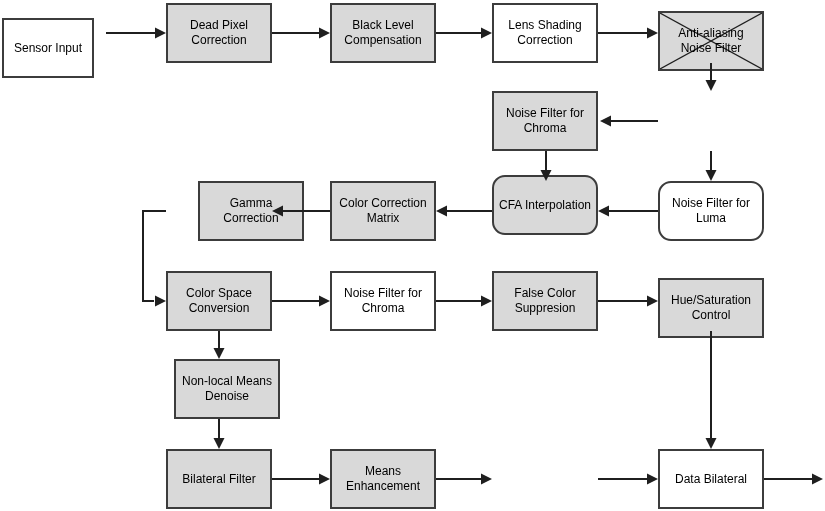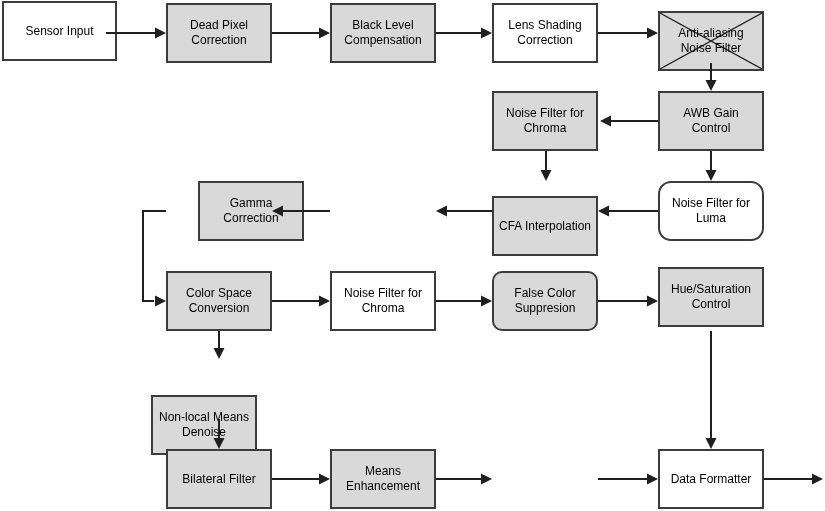--- a/index.html
+++ b/index.html
@@ -56,21 +56,21 @@
   .connectors polygon {
     fill: #1f1f1f;
     stroke: none;
   }
 </style>
 </head>
 <body>
 
 <div class="canvas">
 
-  <div class="node white" style="left:2px; top:1px; width:115px;">
+  <div class="node white" style="left:2px; top:18px; width:92px;">
     <span class="lbl">Sensor Input</span>
   </div>
   <div class="node" style="left:166px; top:3px;">
     <span class="lbl">Dead Pixel Correction</span>
   </div>
   <div class="node" style="left:330px; top:3px;">
     <span class="lbl">Black Level Compensation</span>
   </div>
   <div class="node white" style="left:492px; top:3px;">
     <span class="lbl">Lens Shading Correction</span>
@@ -79,59 +79,59 @@
     <svg class="cross-svg" viewBox="0 0 102 56" preserveAspectRatio="none">
       <line x1="0" y1="0" x2="102" y2="56" stroke="#1f1f1f" stroke-width="1.2"></line>
       <line x1="0" y1="56" x2="102" y2="0" stroke="#1f1f1f" stroke-width="1.2"></line>
     </svg>
     <span class="lbl">Anti-aliasing Noise Filter</span>
   </div>
 
   <div class="node" style="left:492px; top:91px;">
     <span class="lbl">Noise Filter for Chroma</span>
   </div>
-  <div class="node" style="left:658px; top:91px;">
-    <span class="lbl">AWB Gain Control</span>
-  </div>
 
   <div class="node" style="left:166px; top:181px;margin-left:32px;">
     <span class="lbl">Gamma Correction</span>
   </div>
-  <div class="node" style="left:492px; top:196px;">
+  <div class="node" style="left:330px; top:181px;">
+    <span class="lbl">Color Correction Matrix</span>
+  </div>
+  <div class="node" style="left:492px; top:175px;border-radius:13px;">
     <span class="lbl">CFA Interpolation</span>
   </div>
   <div class="node white" style="left:658px; top:181px;border-radius:13px;">
     <span class="lbl">Noise Filter for Luma</span>
   </div>
 
   <div class="node" style="left:166px; top:271px;">
     <span class="lbl">Color Space Conversion</span>
   </div>
   <div class="node white" style="left:330px; top:271px;">
     <span class="lbl">Noise Filter for Chroma</span>
   </div>
-  <div class="node" style="left:492px; top:271px;border-radius:10px;">
+  <div class="node" style="left:492px; top:271px;">
     <span class="lbl">False Color Suppresion</span>
   </div>
-  <div class="node" style="left:658px; top:267px;">
+  <div class="node" style="left:658px; top:278px;">
     <span class="lbl">Hue/Saturation Control</span>
   </div>
 
-  <div class="node" style="left:151px; top:359px;margin-top:36px;">
+  <div class="node" style="left:174px; top:359px;">
     <span class="lbl">Non-local Means Denoise</span>
   </div>
 
   <div class="node" style="left:166px; top:449px;">
     <span class="lbl">Bilateral Filter</span>
   </div>
   <div class="node" style="left:330px; top:449px;">
     <span class="lbl">Means Enhancement</span>
   </div>
   <div class="node white" style="left:658px; top:449px;">
-    <span class="lbl">Data Formatter</span>
+    <span class="lbl">Data Bilateral</span>
   </div>
 
   <svg class="connectors" viewBox="0 0 825 511">
 
     <g>
       <line x1="106" y1="33" x2="156" y2="33"></line>
         <polygon points="166,33 155,27.5 155,38.5"></polygon>
     </g>
     <g>
       <line x1="272" y1="33" x2="320" y2="33"></line>

